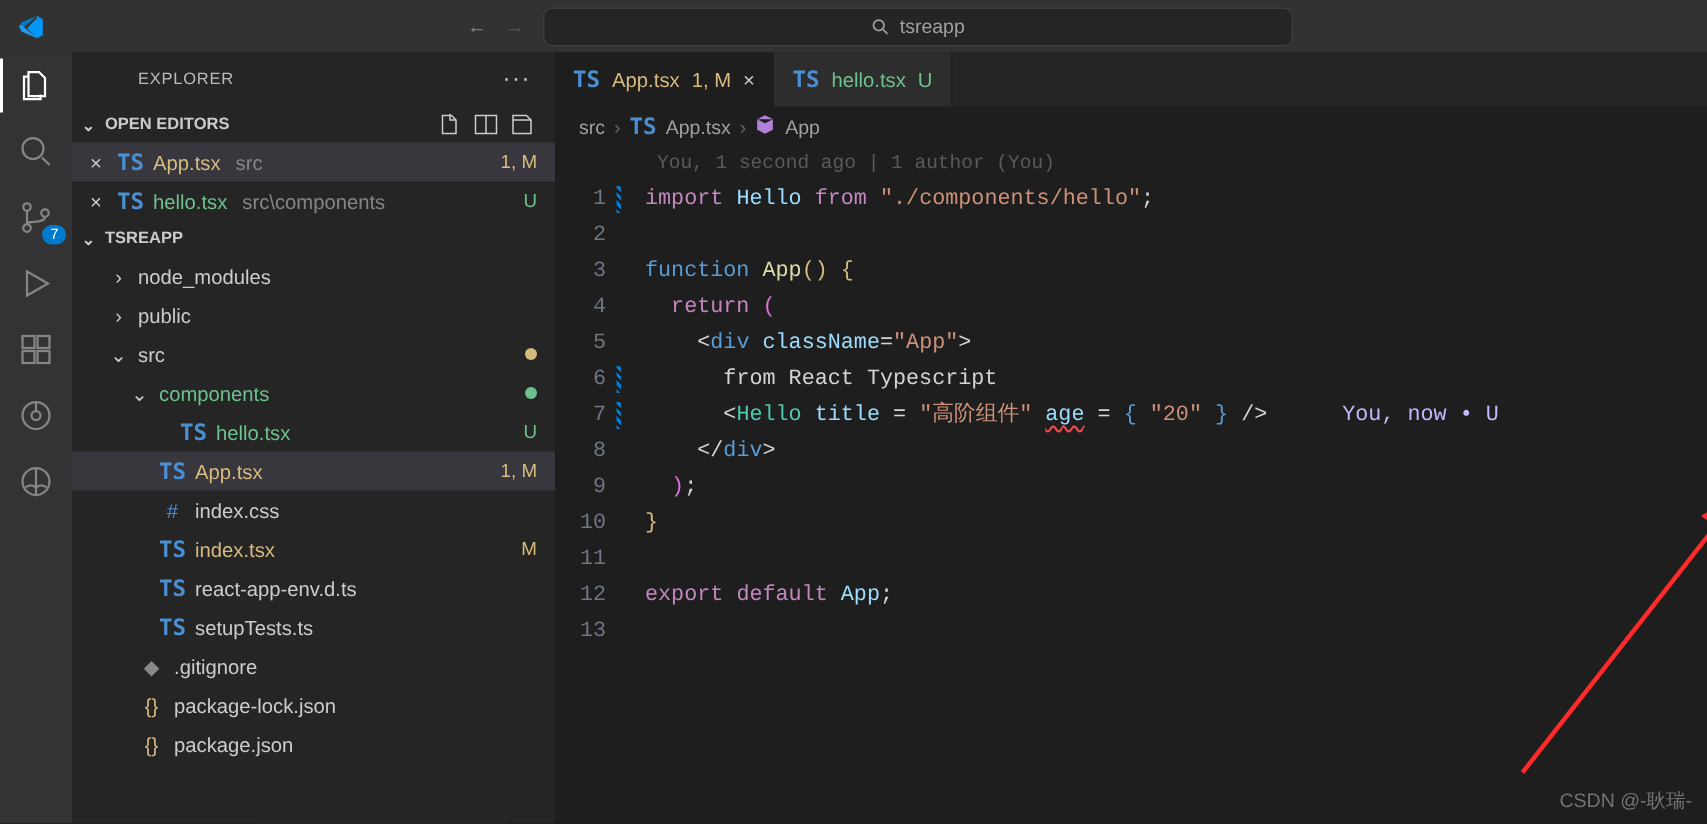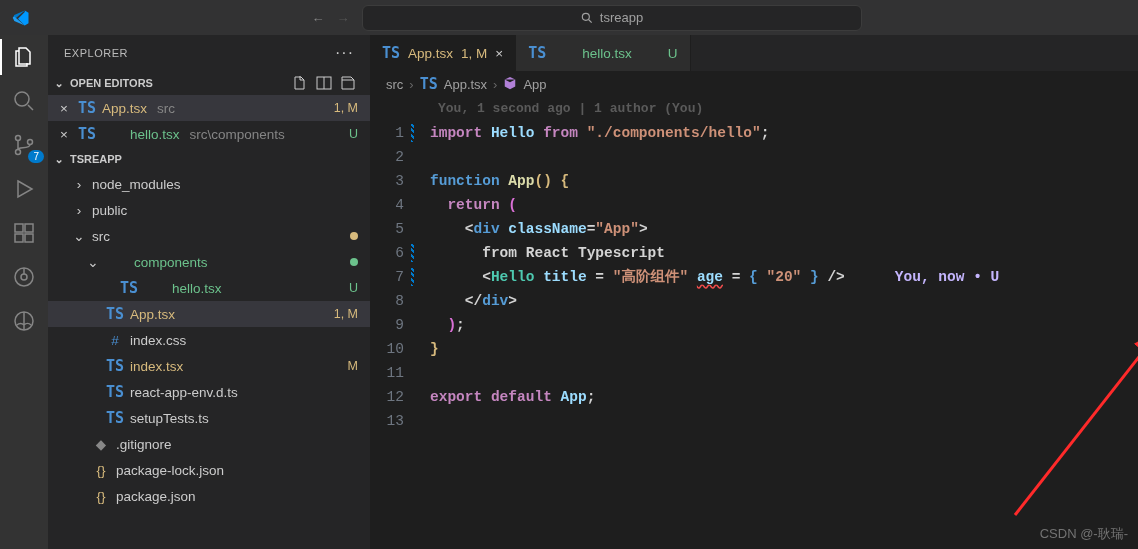--- a/index.html
+++ b/index.html
@@ -79,20 +79,21 @@
 }
 .sidebar-header {
   height: 36px;
   display: flex;
   align-items: center;
   padding: 0 16px;
   font-size: 11px;
   letter-spacing: 0.5px;
   color: #bbbbbb;
   justify-content: space-between;
+  margin-left: 28px;
 }
 .ellipsis { color: #ccc; font-size: 16px; letter-spacing: 1px; }
 .section-header {
   height: 24px;
   display: flex;
   align-items: center;
   padding: 0 4px;
   font-size: 11px;
   font-weight: 700;
   color: #ccc;
@@ -109,21 +110,21 @@
   gap: 6px;
   cursor: pointer;
   padding-right: 12px;
 }
 .tree-row.selected { background: #37373d; }
 .tree-row .close { width: 16px; text-align: center; color: #ccc; }
 .tree-row .file-icon { width: 18px; text-align: center; }
 .tree-row .name { flex: 0 0 auto; }
 .tree-row .extra { color: #858585; margin-left: 4px; }
 .tree-row .status { margin-left: auto; font-size: 12.5px; }
-.git-u { color: #6cc28c; margin-left: 28px; }
+.git-u { color: #6cc28c; }
 .git-m { color: #d7ba7d; }
 .ts-icon { color: #4a8fd1; font-weight: 700; font-size: 15px; font-family: monospace; }
 .hash-icon { color: #4a8fd1; }
 .brace-icon { color: #d7ba7d; }
 .gear-icon { color: #888; }
 .git-dot { width: 8px; height: 8px; border-radius: 50%; display: inline-block; }
 .dot-u { background: #6cc28c; }
 .dot-m { background: #d7ba7d; }
 .editor-area {
   flex: 1;
@@ -173,21 +174,21 @@
   color: #6e7681;
 }
 .gutter div { height: 24px; position: relative; }
 .gutter .mod::after {
   content: "";
   position: absolute;
   right: -10px; top: 3px; bottom: 3px;
   width: 3px;
   background: repeating-linear-gradient(45deg,#007acc 0 2px,transparent 2px 4px);
 }
-.code { padding-left: 8px; color: #d4d4d4; font-weight: bold; }
+.code { padding-left: 8px; color: #d4d4d4; }
 .code div { height: 24px; white-space: pre; }
 .blame { color: #5a5a5a; font-size: 13px; padding-left: 8px; }
 .kw { color: #c586c0; }
 .fn { color: #dcdcaa; }
 .tag { color: #569cd6; }
 .attr { color: #9cdcfe; }
 .str { color: #ce9178; }
 .paren { color: #da70d6; }
 .brace-y { color: #d7ba7d; }
 .cls { color: #4ec9b0; }

